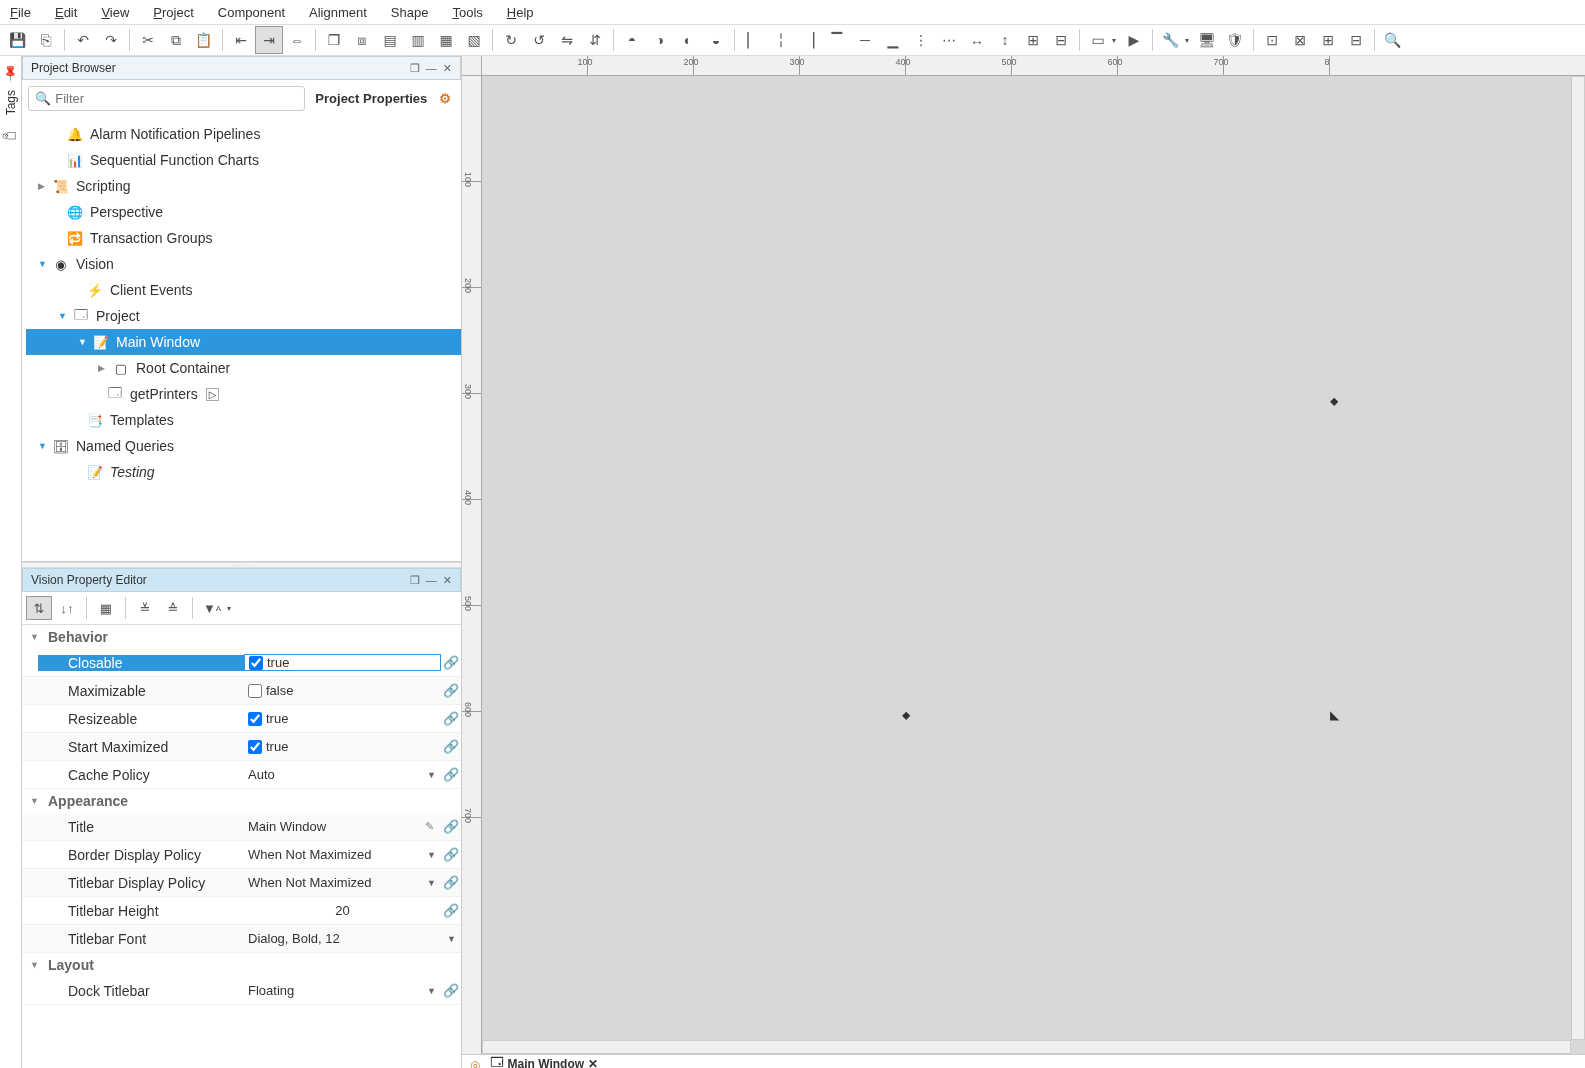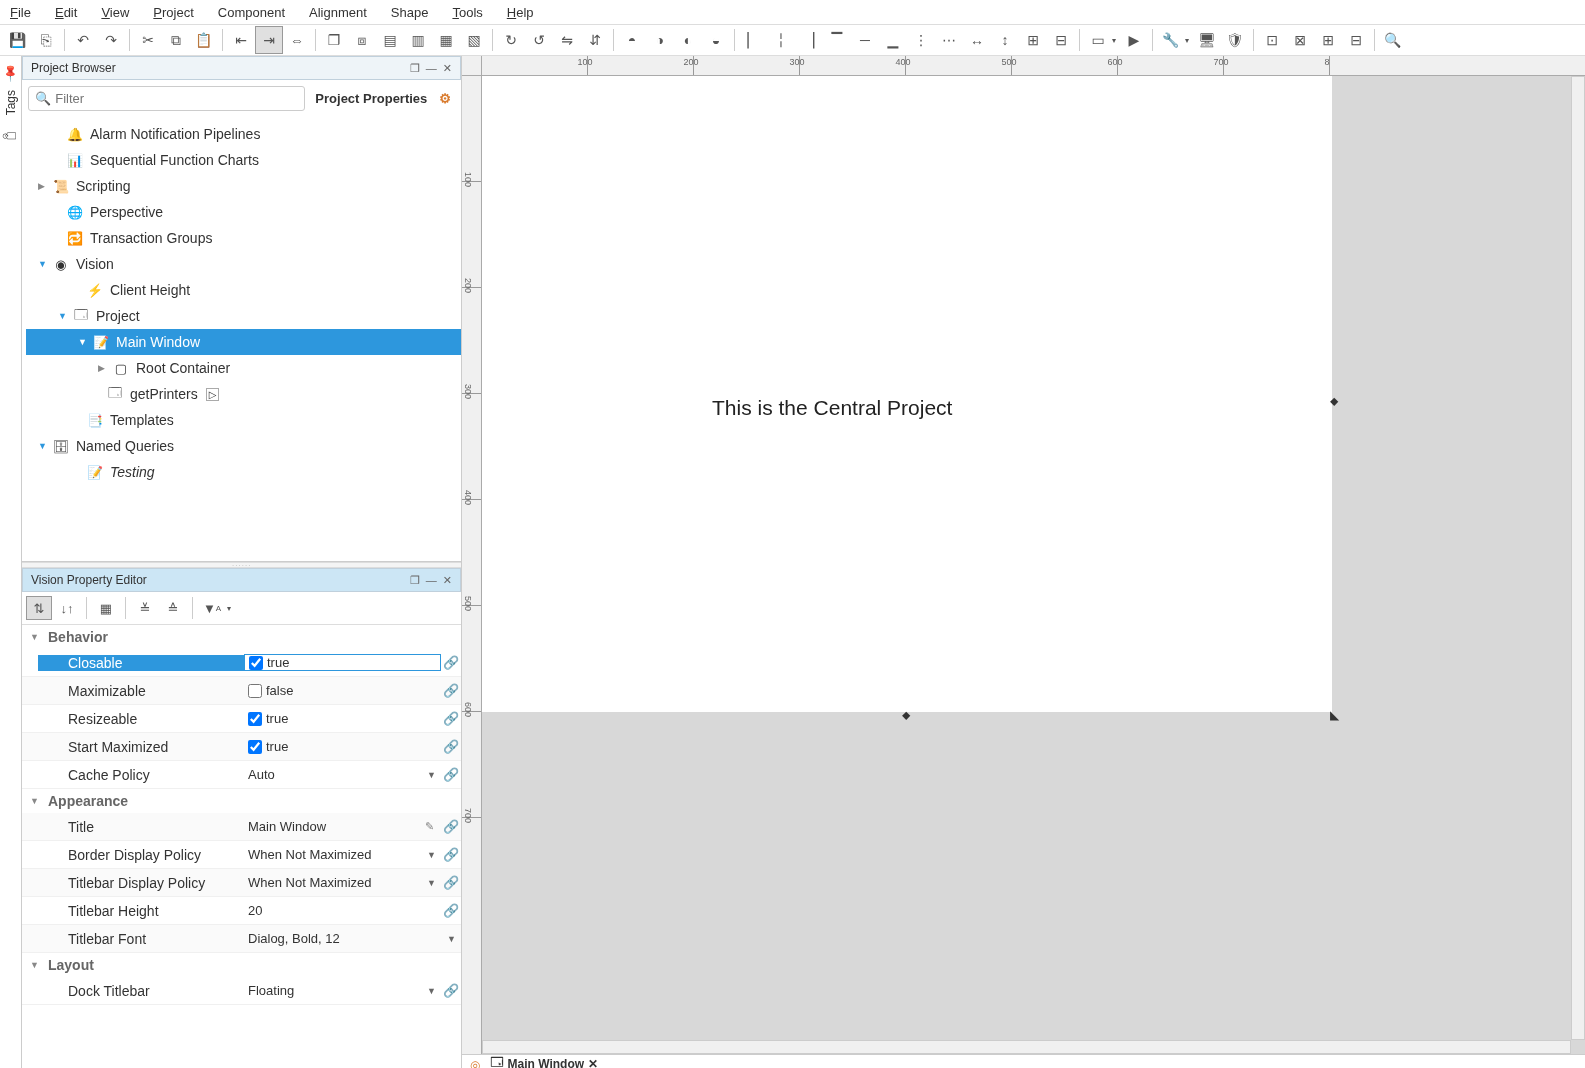--- a/index.html
+++ b/index.html
@@ -222,21 +222,21 @@
         <div class="tree-row">
           <span class="tree-indent" style="width:6px"></span>
             <span class="twisty" style="color:#2d97dd">▼</span>
           <span class="tree-icon">◉</span>
           <span>Vision</span>
         </div>
         <div class="tree-row">
           <span class="tree-indent" style="width:40px"></span>
             <span class="twisty"></span>
           <span class="tree-icon">⚡</span>
-          <span>Client Height</span>
+          <span>Client Events</span>
         </div>
         <div class="tree-row">
           <span class="tree-indent" style="width:26px"></span>
             <span class="twisty" style="color:#2d97dd">▼</span>
           <span class="tree-icon">🗔</span>
           <span>Project</span>
         </div>
         <div class="tree-row selected">
           <span class="tree-indent" style="width:46px"></span>
             <span class="twisty" style="color:#fff">▼</span>
@@ -369,21 +369,21 @@
         <div class="prop-row alt">
           <div class="prop-name">Titlebar Display Policy</div>
           <div class="prop-val-wrap">
               <span>When Not Maximized</span>
             </div>
           <div class="prop-drop">▼</div>
           <div class="prop-bind">🔗</div>
         </div>
         <div class="prop-row">
           <div class="prop-name">Titlebar Height</div>
-          <div class="prop-val-wrap" style="justify-content:flex-start">
+          <div class="prop-val-wrap" style="justify-content:center">
               <span>20</span>
             </div>
           <div class="prop-bind">🔗</div>
         </div>
         <div class="prop-row alt">
           <div class="prop-name">Titlebar Font</div>
           <div class="prop-val-wrap">
               <span>Dialog, Bold, 12</span>
             </div>
           <div class="prop-drop">▼</div>
@@ -450,23 +450,20 @@
           <span>500</span>
         </div>
         <div class="tick">
           <span>600</span>
         </div>
         <div class="tick">
           <span>700</span>
         </div>
       </div>
     <div class="canvas-viewport">
-      <div class="canvas-window">
-        <div class="canvas-text">This is the Central Project</div>
-      </div>
       <div class="handle" style="top:318px; left:848px;">⬥</div>
       <div class="handle" style="top:632px; left:420px;">⬥</div>
       <div class="handle" style="top:632px; left:848px;">◣</div>
     </div>
     <div class="scroll-h"></div>
     <div class="scroll-v"></div>
     <div class="tab-bar">
       <span style="color:#d97b2e">◎</span>
       <div class="tab">
         <span>🗔</span>

